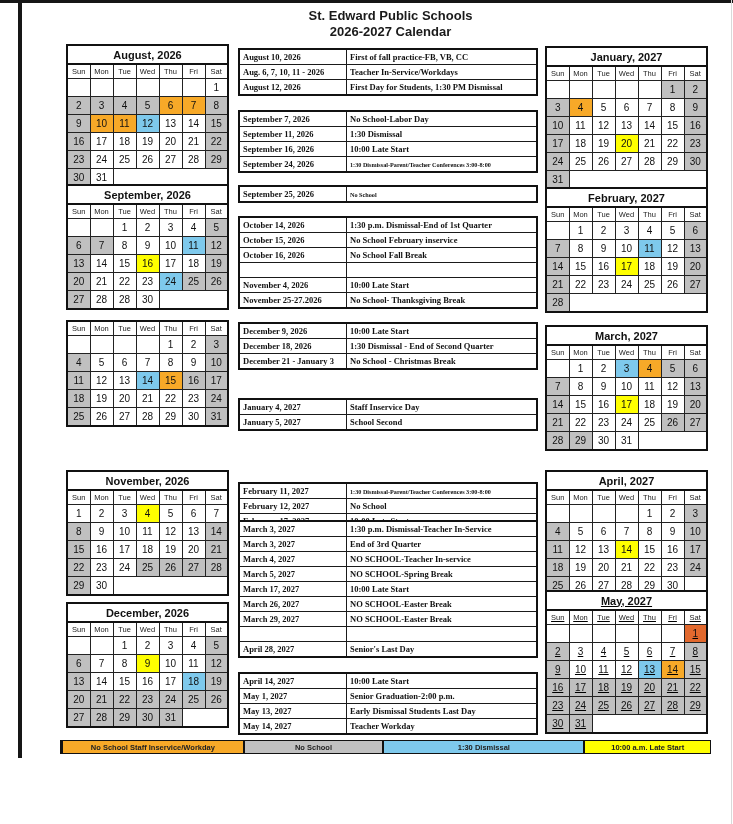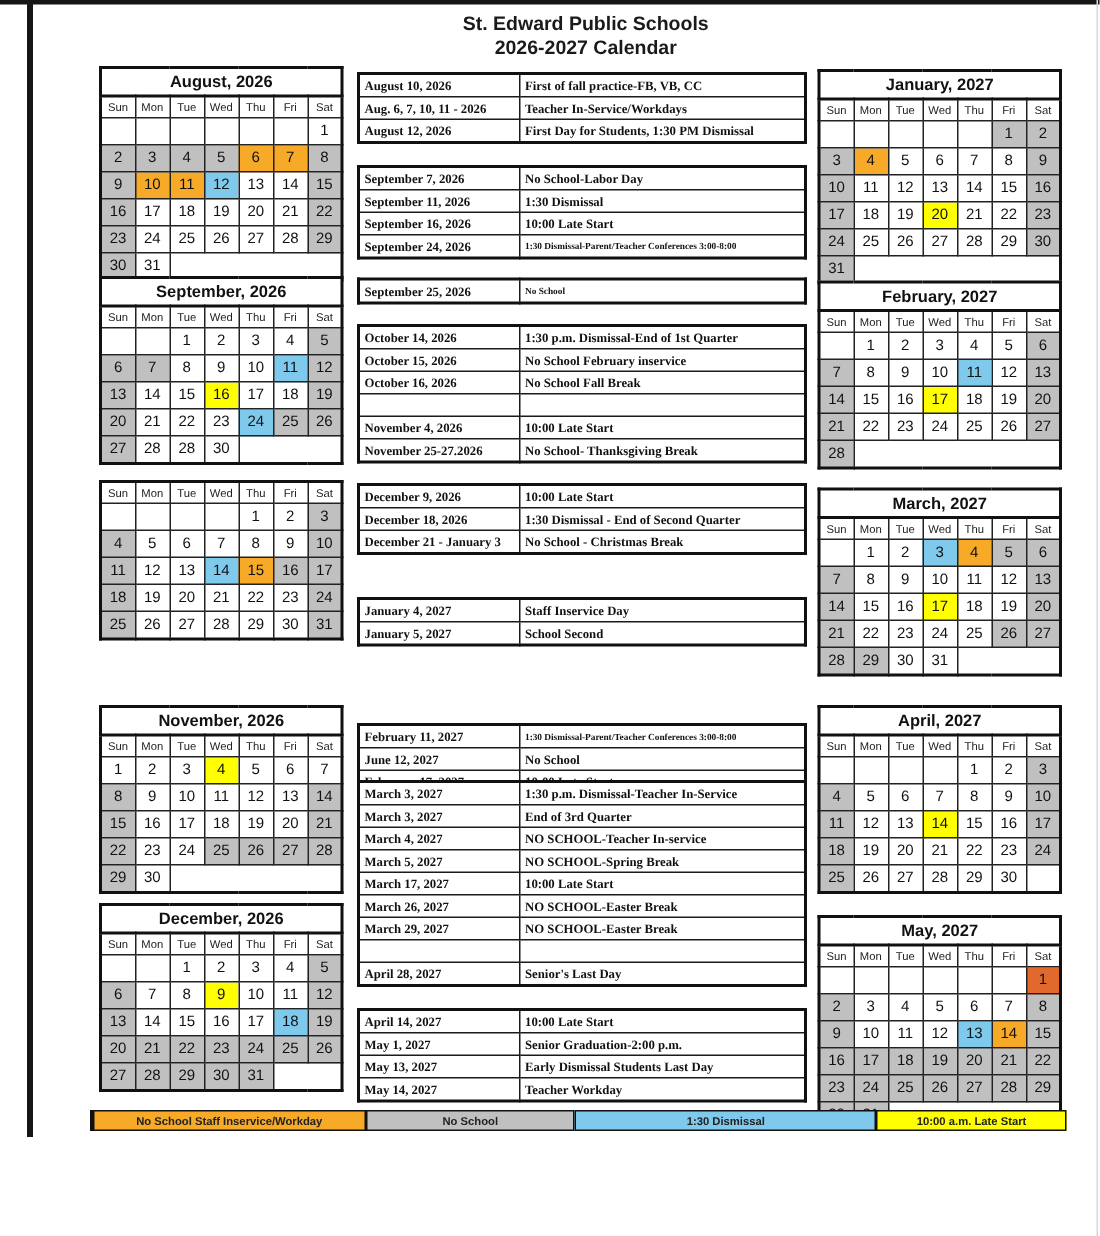--- a/index.html
+++ b/index.html
@@ -461,21 +461,21 @@
         </tr>
       </tbody>
     </table>
     <table class="events" style="top: 410px; margin-top: 24px;">
       <tbody>
         <tr>
           <td class="edate">February 11, 2027</td>
           <td class="etext small">1:30 Dismissal-Parent/Teacher Conferences 3:00-8:00</td>
         </tr>
         <tr>
-          <td class="edate">June 12, 2027</td>
+          <td class="edate">February 12, 2027</td>
           <td class="etext">No School</td>
         </tr>
         <tr>
           <td class="edate">February 17, 2027</td>
           <td class="etext">10:00 Late Start</td>
         </tr>
       </tbody>
     </table>
     <table class="events" style="top: 472px;">
       <tbody>
@@ -785,21 +785,21 @@
           <td class="day" style="background: rgb(192, 192, 192);">25</td>
           <td class="day" style="background: rgb(255, 255, 255);">26</td>
           <td class="day" style="background: rgb(255, 255, 255);">27</td>
           <td class="day" style="background: rgb(255, 255, 255);">28</td>
           <td class="day" style="background: rgb(255, 255, 255);">29</td>
           <td class="day" style="background: rgb(255, 255, 255);">30</td>
           <td class="absent"></td>
         </tr>
       </tbody>
     </table>
-    <table class="month" style="top: 564px;">
+    <table class="month" style="top: 544px; text-decoration: underline;">
       <tbody>
         <tr>
           <th colspan="7" class="mtitle">May, 2027</th>
         </tr>
         <tr class="dow">
           <td>Sun</td>
           <td>Mon</td>
           <td>Tue</td>
           <td>Wed</td>
           <td>Thu</td>

